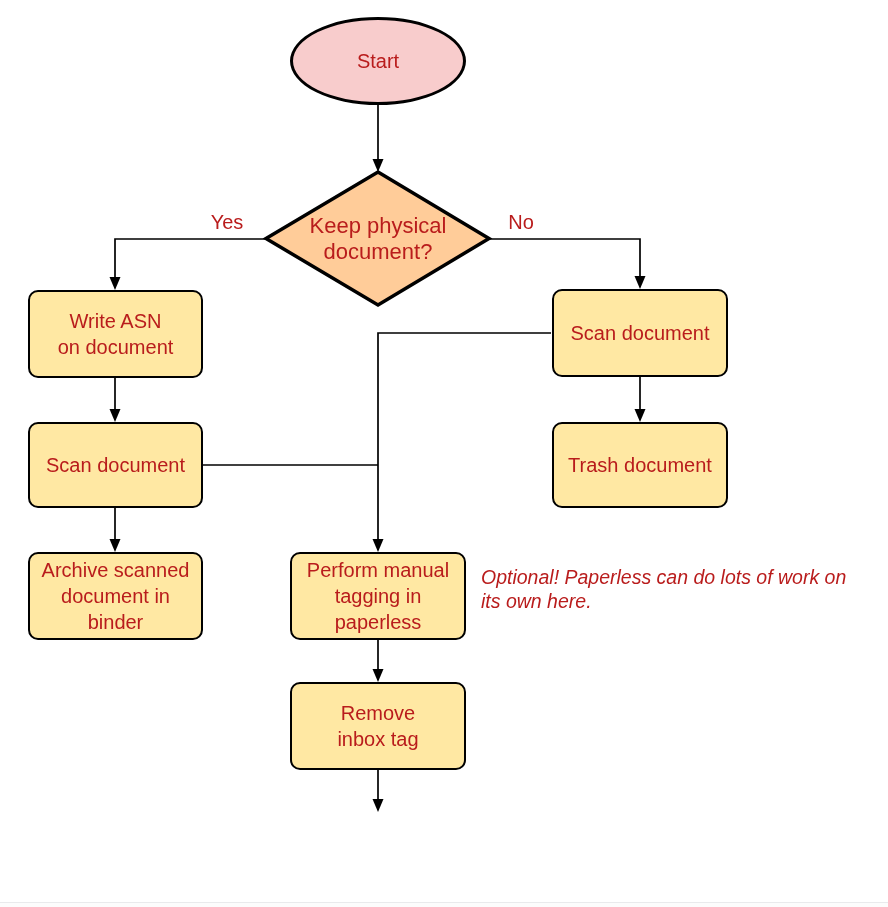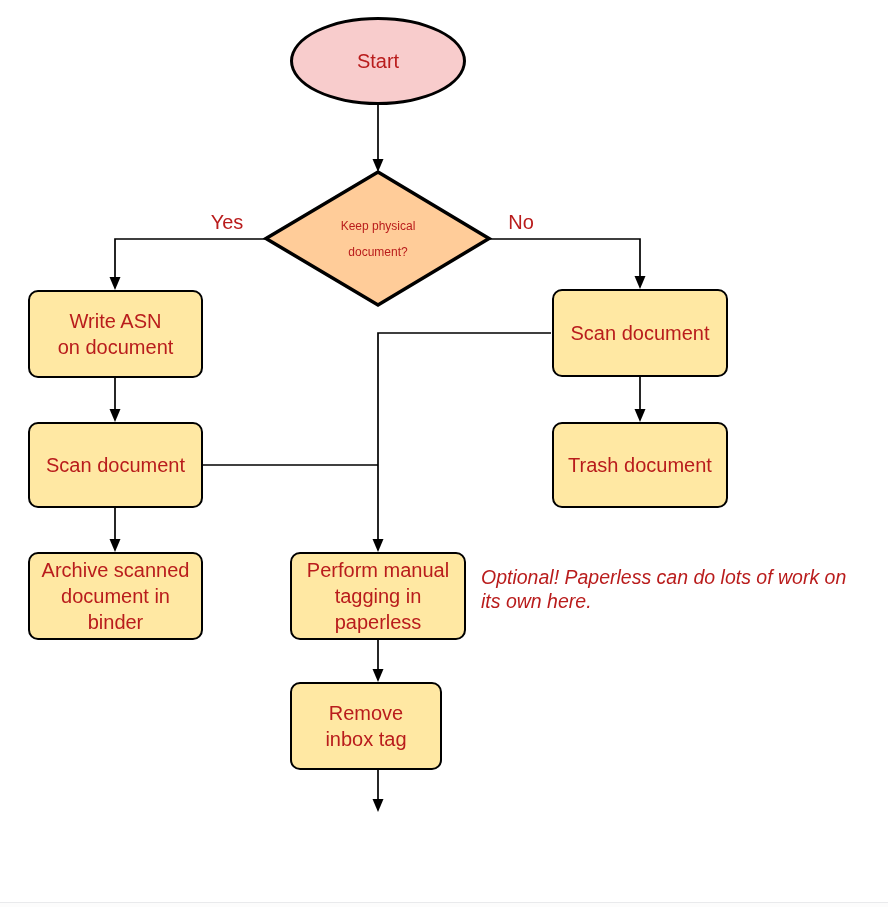--- a/index.html
+++ b/index.html
@@ -9,21 +9,21 @@
   }
   svg.wires{position:absolute;left:0;top:0;width:888px;height:907px;}
   .node{
     position:absolute;box-sizing:border-box;
     display:flex;flex-direction:column;justify-content:center;align-items:center;
     text-align:center;font-size:20px;line-height:26px;
   }
   .node span{display:block;white-space:nowrap;}
   .process{border:2.7px solid #000;border-radius:10px;}
   .terminal{border:3px solid #000;border-radius:50%;}
-  .overlay{position:absolute;box-sizing:border-box;text-align:center;font-size:12px;line-height:26px;}
+  .overlay{position:absolute;box-sizing:border-box;text-align:center;font-size:22px;line-height:26px;}
   .overlay span{display:block;white-space:nowrap;}
   .edge-label{position:absolute;font-size:20px;line-height:24px;text-align:center;}
   .annotation{
     position:absolute;font-size:19.5px;line-height:23.5px;font-style:italic;text-align:left;
   }
   .annotation span{display:block;white-space:nowrap;}
   .page-edge{position:absolute;left:0;right:0;top:902px;height:5px;background:#fcfcfc;border-top:1px solid #e9eaec;}
 </style>
 </head>
 <body>
@@ -116,20 +116,20 @@
 
   <div class="node process" style="left: 552px; top: 422px; width: 176px; height: 86px; background: rgb(255, 232, 163);">
     <span>Trash document</span>
   </div>
 
   <div class="annotation" style="left:481px;top:566px;width:402px;">
     <span>Optional! Paperless can do lots of work on</span>
     <span>its own here.</span>
   </div>
 
-  <div class="node process" style="left: 290px; top: 682px; width: 152px; height: 88px; background: rgb(255, 232, 163);">
+  <div class="node process" style="left: 290px; top: 682px; width: 176px; height: 88px; background: rgb(255, 232, 163);">
     <span>Remove</span>
     <span>inbox tag</span>
   </div>
 
 
   <div class="page-edge"></div>
 </div>
 
 </body></html>

